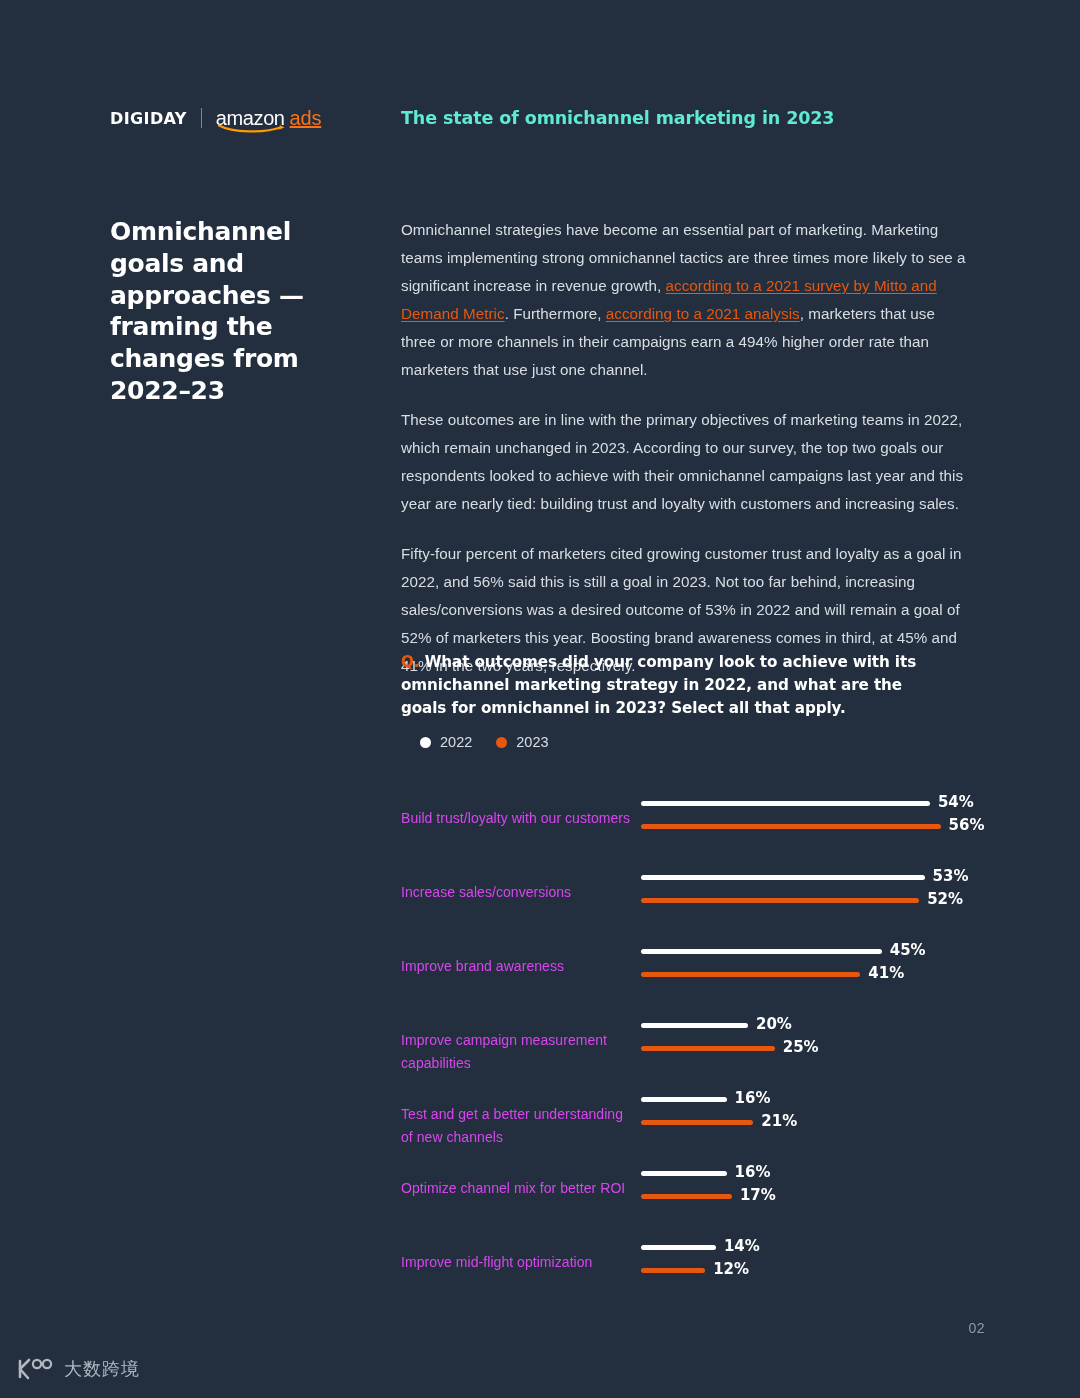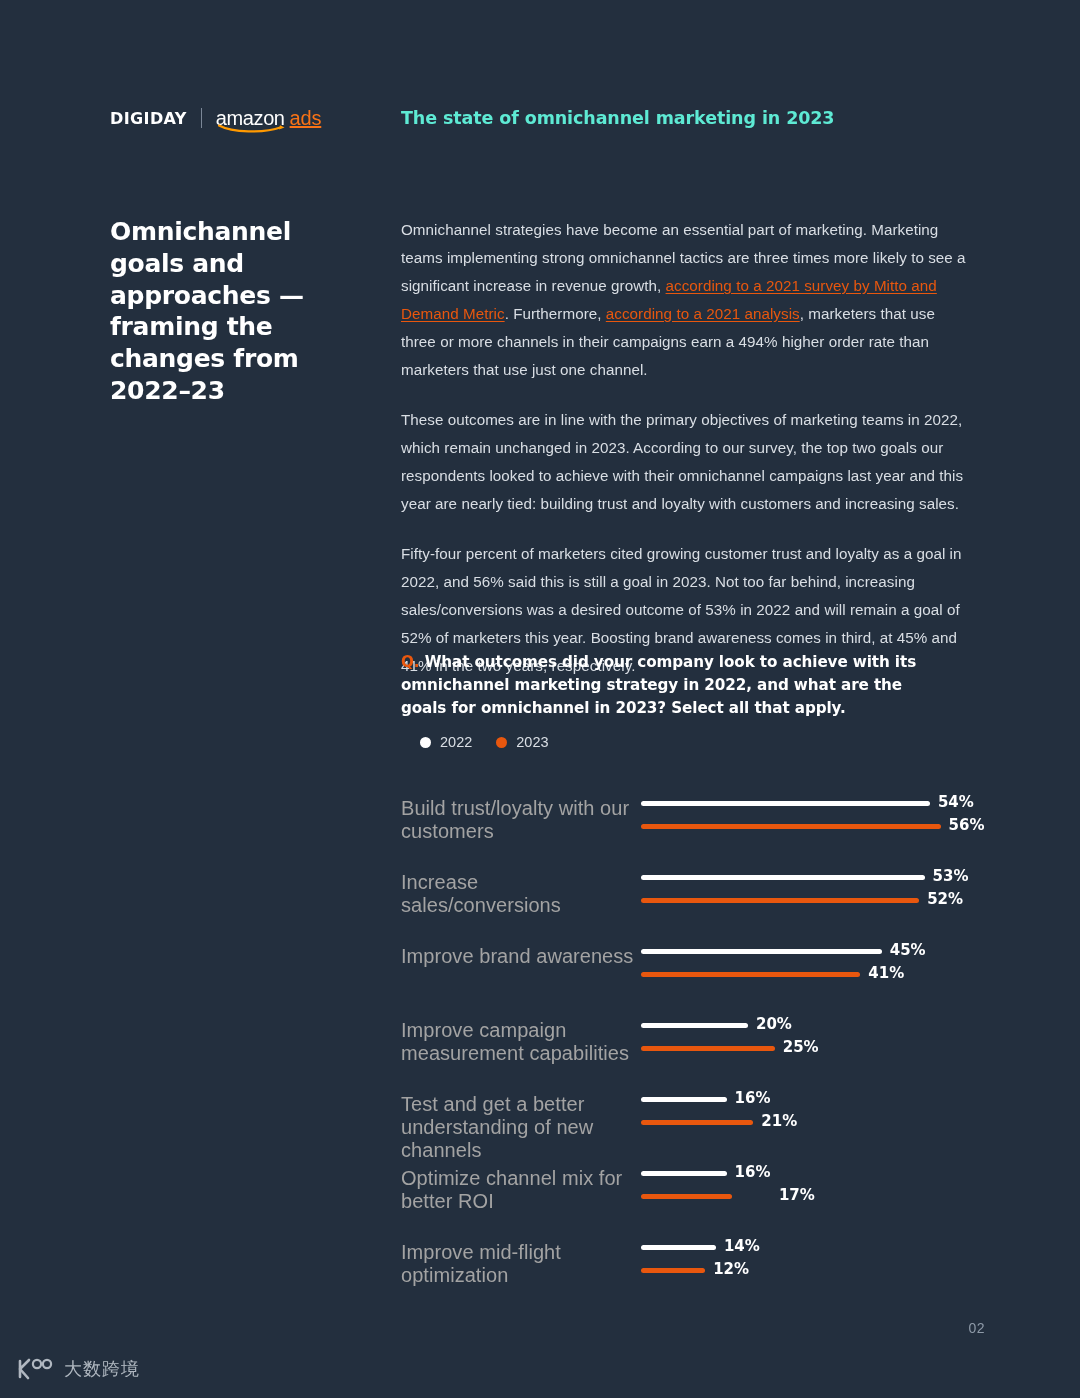--- a/index.html
+++ b/index.html
@@ -148,24 +148,24 @@
     top: 795px;
     width: 600px;
   }
   .chart-row {
     position: relative;
     height: 74px;
   }
   .row-label {
     position: absolute;
     left: 0;
-    top: 2px;
+    top: 12px;
     width: 235px;
-    color: #a3a3a3;
-    font-size: 20px;
+    color: #d946ef;
+    font-size: 14px;
     line-height: 23px;
     letter-spacing: 0.05px;
   }
   .bars {
     position: absolute;
     left: 240px;
     top: 0;
     width: 360px;
   }
   .bar-line {
@@ -329,21 +329,21 @@
       </div>
       <div class="chart-row">
         <div class="row-label">Optimize channel mix for better ROI</div>
         <div class="bars">
           <div class="bar-line">
             <div class="bar bar-2022" style="width: 85.6px; background: rgb(255, 255, 255);"></div>
             <span class="bar-val" style="left: 93.6px;">16%</span>
           </div>
           <div class="bar-line">
             <div class="bar bar-2023" style="width: 90.95px; background: rgb(232, 87, 14);"></div>
-            <span class="bar-val" style="left: 98.95px; margin-left: 39px;">17%</span>
+            <span class="bar-val" style="left: 98.95px;">17%</span>
           </div>
         </div>
       </div>
       <div class="chart-row">
         <div class="row-label">Improve mid-flight optimization</div>
         <div class="bars">
           <div class="bar-line">
             <div class="bar bar-2022" style="width: 74.9px; background: rgb(255, 255, 255);"></div>
             <span class="bar-val" style="left: 82.9px;">14%</span>
           </div>

